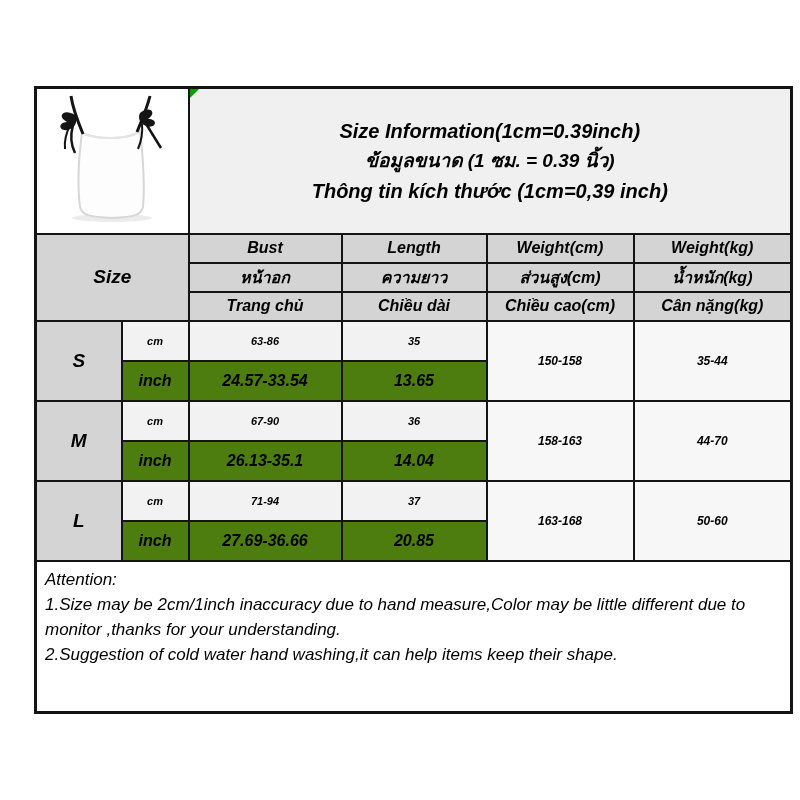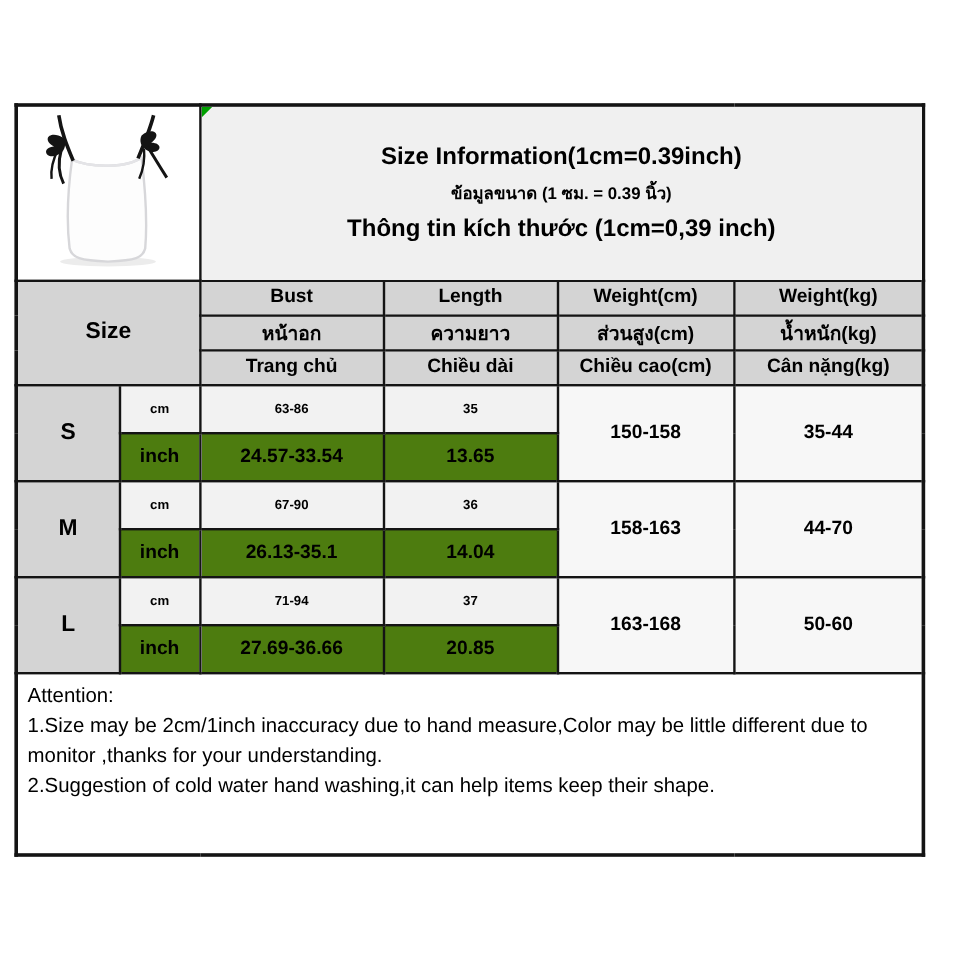--- a/index.html
+++ b/index.html
@@ -1,49 +1,50 @@
 <!DOCTYPE html>
 <html><head>
 <meta charset="utf-8">
 <style>
   html,body{margin:0;padding:0;background:#ffffff;}
   .page{
     position:relative;width:800px;height:800px;background:#ffffff;overflow:hidden;
     font-family:"Liberation Sans","DejaVu Sans",sans-serif;color:#000;
   }
   table.size-table{
-    position:absolute;left:12px;top:86px;width:756px;
+    position:absolute;left:34px;top:86px;width:756px;
     border-collapse:collapse;table-layout:fixed;
     border:3px solid #141414;
+    font-style:italic;
   }
   .size-table td{
     border:2px solid #141414;
     text-align:center;vertical-align:middle;
     font-weight:bold;padding:0;overflow:hidden;
   }
   
   tr.r-title{height:146px;}
   tr.r-head{height:29px;}
   tr.r-body{height:40px;}
   tr.r-note{height:152px;}
   
   td.c-img{background:#ffffff;}
   td.c-title{background:#f0f0f0;position:relative;}
   td.c-head{background:#d4d4d4;font-size:16px;}
   td.c-size{background:#d4d4d4;font-size:19px;}
   td.c-cm{background:#f2f2f2;font-size:11px;}
   td.c-inch{background:#4d7c0f;font-size:16px;}
-  td.c-span{background:#f7f7f7;font-size:16px;}
+  td.c-span{background:#f7f7f7;font-size:12px;}
   td.c-note{
     background:#ffffff;text-align:left;vertical-align:top;
     font-weight:normal;font-size:17px;line-height:25px;
     padding:5px 11px 0 8px;
   }
   .title-line{font-size:20px;line-height:30px;font-weight:bold;}
-  .title-line.th{font-size:14px;}
+  .title-line.th{font-size:19px;}
   .corner-marker{
     position:absolute;top:0;left:0;width:0;height:0;
     border-top:9px solid #00a000;border-right:9px solid transparent;
   }
   .img-wrap{display:flex;align-items:center;justify-content:center;width:100%;height:100%;}
 </style>
 </head>
 <body>
 
 <div class="page">

